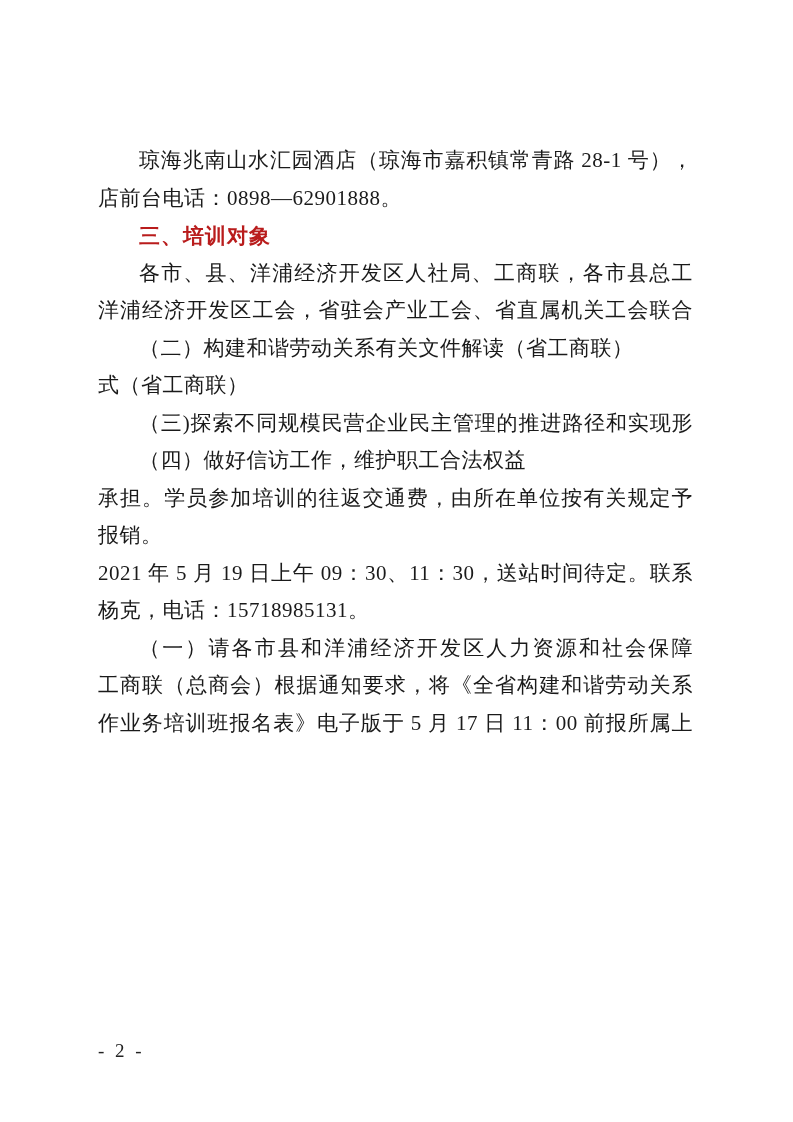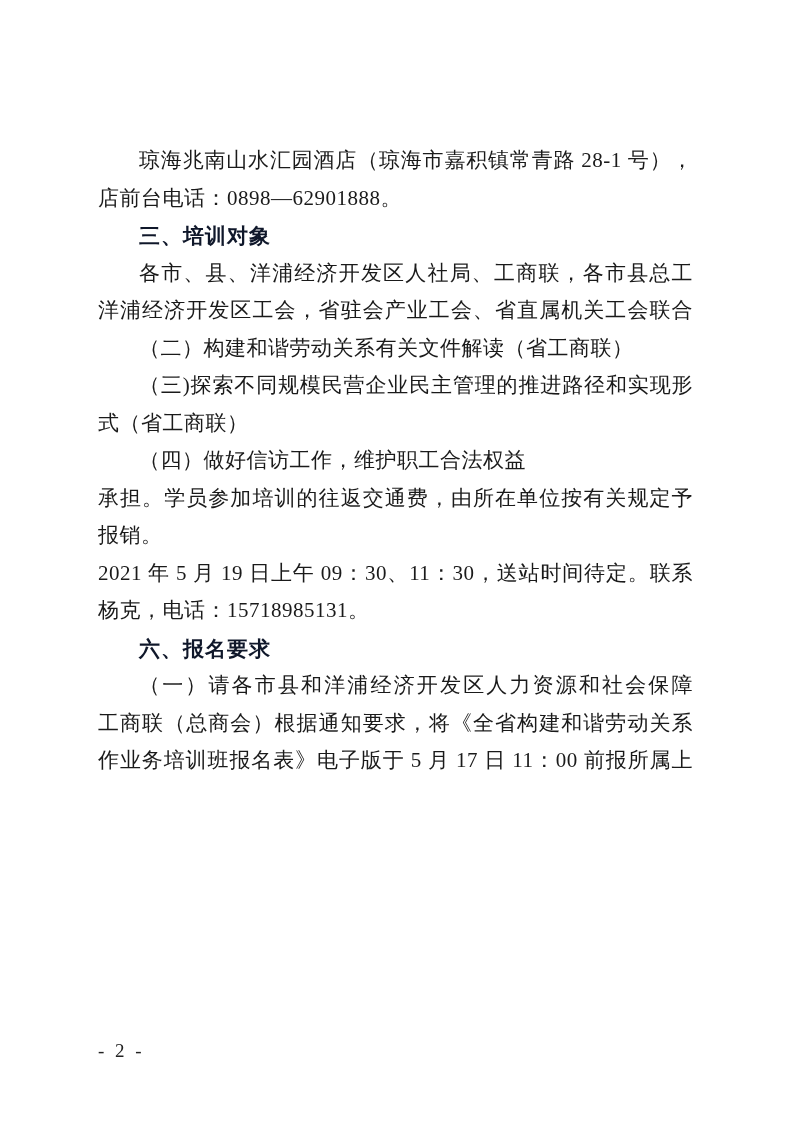--- a/index.html
+++ b/index.html
@@ -34,21 +34,21 @@
     padding-left: 41px;
   }
   .line.justify {
     text-align: justify;
     text-align-last: justify;
     text-justify: inter-character;
   }
   .line.heading {
     font-family: "Liberation Sans", "DejaVu Sans", sans-serif;
     font-weight: 700;
-    color: #0f172a;
+    color: #b91c1c;
     letter-spacing: 1px;
   }
   .footer {
     position: absolute;
     left: 98px;
     top: 1040px;
     font-size: 19px;
     line-height: 22px;
     letter-spacing: 3px;
     color: #222222;
@@ -59,26 +59,25 @@
 <body>
 
 <div class="page">
   <div class="content" id="doc-body">
       <div class="line body indent justify">琼海兆南山水汇园酒店（琼海市嘉积镇常青路 28-1 号），酒</div>
       <div class="line body">店前台电话：0898—62901888。</div>
       <div class="line heading indent">三、培训对象</div>
       <div class="line body indent justify">各市、县、洋浦经济开发区人社局、工商联，各市县总工会，</div>
       <div class="line body justify">洋浦经济开发区工会，省驻会产业工会、省直属机关工会联合会、</div>
       <div class="line body indent">（二）构建和谐劳动关系有关文件解读（省工商联）</div>
+      <div class="line body">式（省工商联）</div>
       <div class="line body indent justify">（三)探索不同规模民营企业民主管理的推进路径和实现形</div>
-      <div class="line body">式（省工商联）</div>
       <div class="line body indent">（四）做好信访工作，维护职工合法权益</div>
       <div class="line body justify">承担。学员参加培训的往返交通费，由所在单位按有关规定予以</div>
       <div class="line body">报销。</div>
       <div class="line body justify">2021 年 5 月 19 日上午 09：30、11：30，送站时间待定。联系人：</div>
       <div class="line body">杨克，电话：15718985131。</div>
-      <div class="line heading indent">六、报名要求</div>
       <div class="line body indent justify">（一）请各市县和洋浦经济开发区人力资源和社会保障局、</div>
       <div class="line body justify">工商联（总商会）根据通知要求，将《全省构建和谐劳动关系工</div>
       <div class="line body justify">作业务培训班报名表》电子版于 5 月 17 日 11：00 前报所属上级</div>
     </div>
   <div class="footer">- 2 -</div>
 </div>
 
 </body></html>

